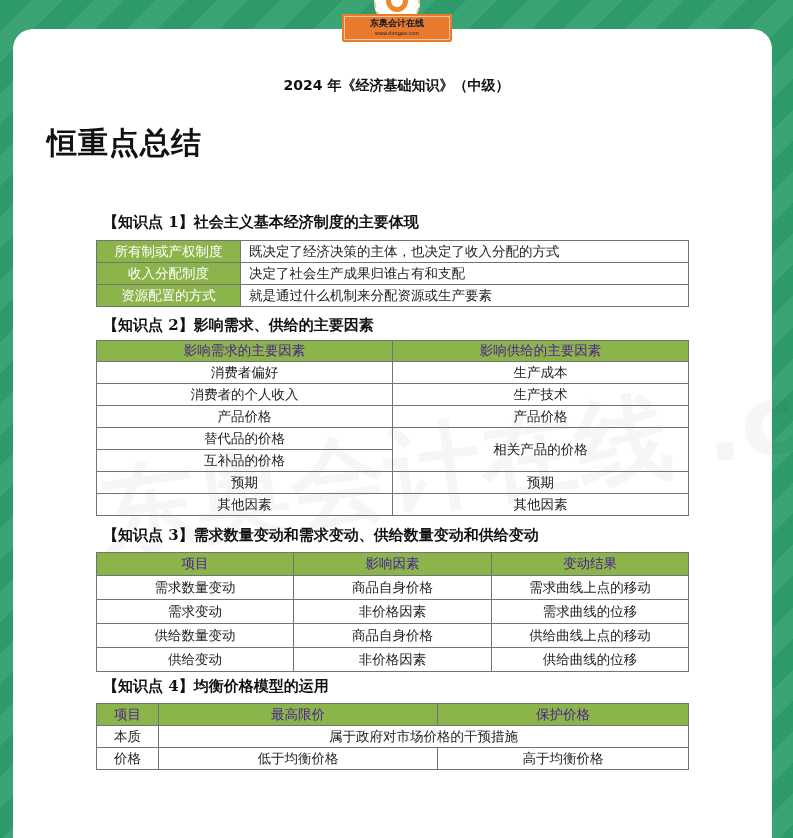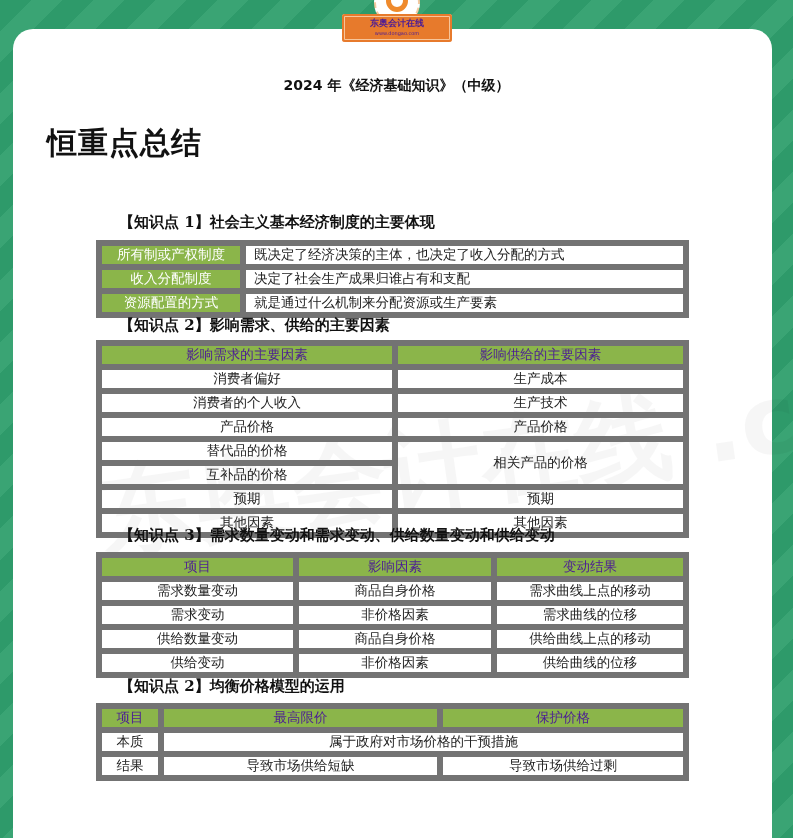--- a/index.html
+++ b/index.html
@@ -21,46 +21,46 @@
     background:#fff; border:2px dashed #f3c9a0; box-sizing:border-box;
   }
   .logo .circle::after {
     content:""; position:absolute; left:10px; top:8px; width:22px; height:22px; border-radius:50%;
     border:5px solid #ef8a2c; box-sizing:border-box;
   }
   .logo .ribbon {
     position:absolute; left:0; top:14px; width:110px; height:28px;
     background:#e77a2c; border-radius:3px;
     box-shadow: inset 0 0 0 2px #e77a2c, inset 0 0 0 3px #f7c59a;
-    text-align:center; color:#4c1d95;
+    text-align:center; color:#0f172a;
   }
   .logo .r-name { font-family:"DejaVu Sans", sans-serif; font-size:9px; font-weight:bold; line-height:13px; padding-top:3px; }
   .logo .r-url { font-family:"DejaVu Sans", sans-serif; font-size:5px; line-height:7px; }
   .subtitle {
     position:absolute; left:0; width:793px; top:77px; text-align:center;
     font-family:"DejaVu Sans", sans-serif; font-weight:bold; font-size:14px; color:#111;
   }
   .title {
     position:absolute; left:0; width:793px; top:123px; text-align:left;
     font-family:"DejaVu Sans", sans-serif; font-weight:bold; font-size:30px; color:#111; letter-spacing:1px;margin-left:47px;
   }
   .watermark {
     position:absolute; left:100px; top:410px; width:600px; height:160px;
     color:rgba(0,0,0,0.035); font-family:"DejaVu Sans", sans-serif; font-weight:bold; font-size:96px;
     transform:rotate(-8deg); pointer-events:none; white-space:nowrap;
   }
   .sec-h {
-    position:absolute; left:103px; font-weight:bold; font-size:15px; color:#111;margin-left:16px;
+    position:absolute; left:103px; font-weight:bold; font-size:15px; color:#111;
   }
   table.kt {
     position:absolute; left:96px; width:593px; border-collapse:collapse;
     font-size:13.5px; color:#222;
   }
   table.kt td, table.kt th {
-    border:6px solid #737373; text-align:center; padding:0; font-weight:normal;
+    border:1px solid #737373; text-align:center; padding:0; font-weight:normal;
   }
   table.kt th { background:#8bb54a; color:#4c1d95; }
   td.g { background:#8bb54a; color:#fff; }
   td.l { text-align:left !important; padding-left:8px !important; }
 </style>
 </head>
 <body>
 
 <div class="card"></div>
 
@@ -169,36 +169,36 @@
     <td>供给曲线上点的移动</td>
   </tr>
   <tr style="height:24px;padding-left:40px;">
     <td>供给变动</td>
     <td>非价格因素</td>
     <td>供给曲线的位移</td>
   </tr>
 </tbody>
   </table>
 
-<div class="sec-h" style="top:677px;">【知识点 2】均衡价格模型的运用</div>
+<div class="sec-h" style="top:677px;">【知识点 4】均衡价格模型的运用</div>
 <table class="kt" style="top:703px;">
   <colgroup>
       <col style="width:62px">
       <col style="width:279px">
       <col>
     </colgroup>
   <tbody>
       <tr style="height:22px;">
     <th>项目</th>
     <th>最高限价</th>
     <th>保护价格</th>
   </tr>
   <tr style="height:22px;padding-left:33px;">
     <td>本质</td>
     <td colspan="2">属于政府对市场价格的干预措施</td>
   </tr>
   <tr style="height:22px;">
-    <td>结果</td>
-    <td>导致市场供给短缺</td>
-    <td>导致市场供给过剩</td>
+    <td>价格</td>
+    <td>低于均衡价格</td>
+    <td>高于均衡价格</td>
   </tr>
 </tbody>
   </table>
 
 </body></html>

